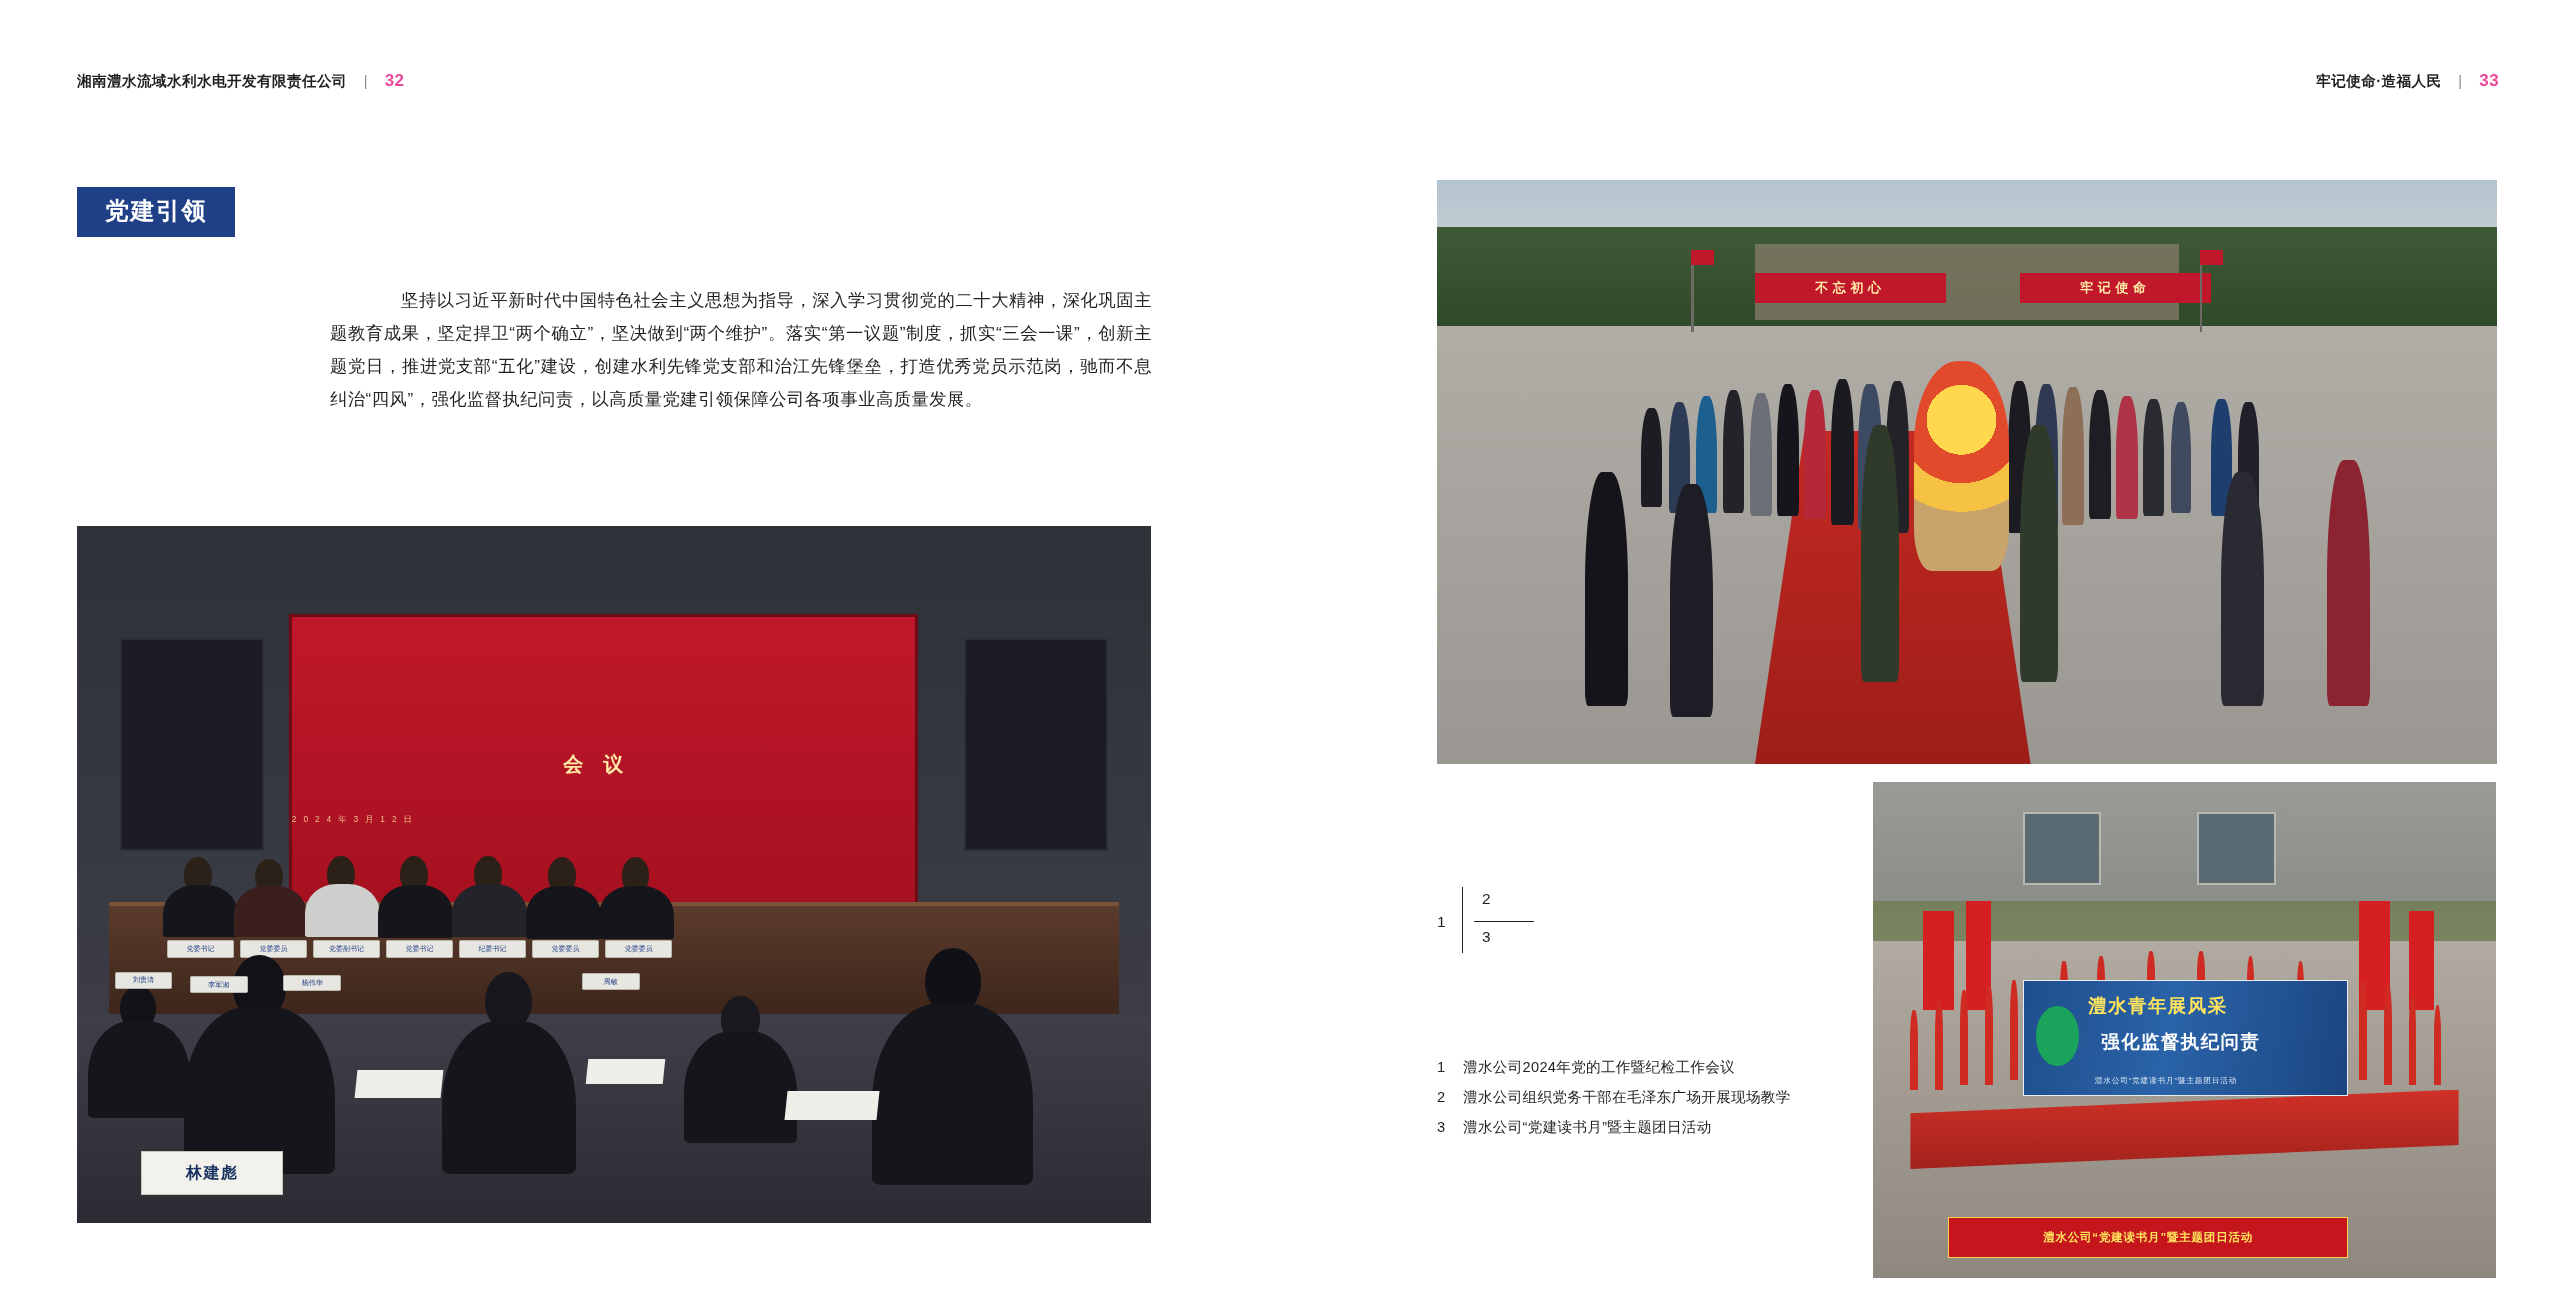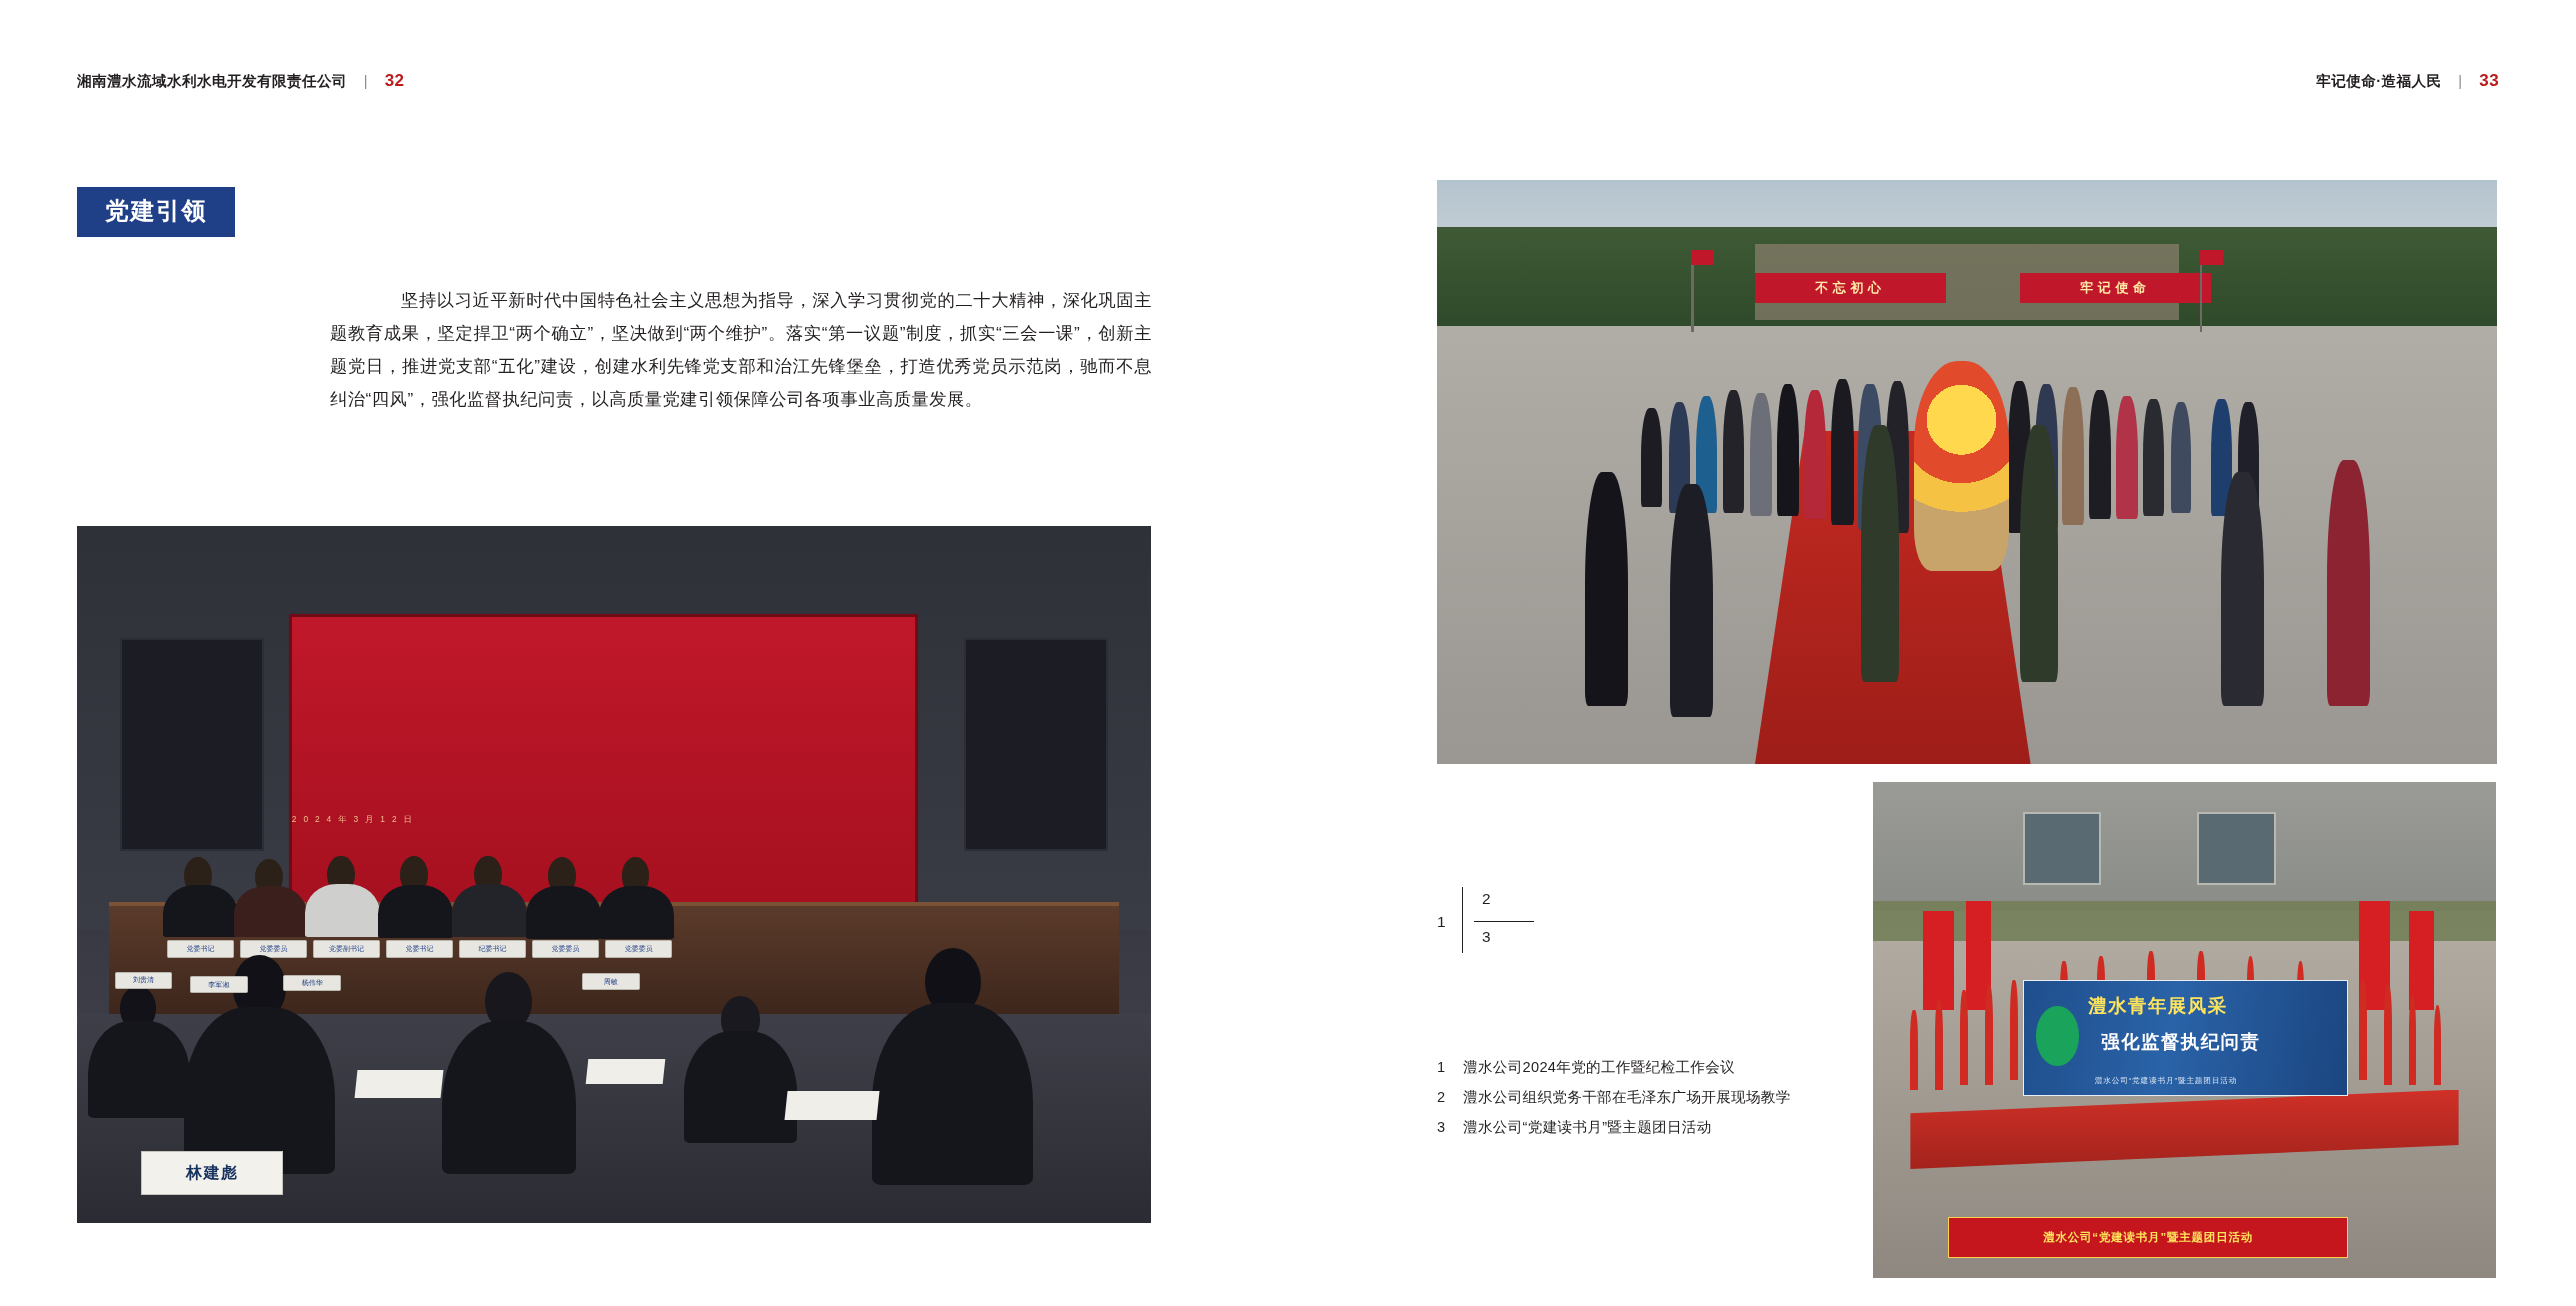--- a/index.html
+++ b/index.html
@@ -29,21 +29,21 @@
   .runhead-right { right: 77px; text-align: right; }
   .runhead .sep {
     display: inline-block;
     margin: 0 12.3px;
     color: #8a8a8a;
     font-weight: normal;
   }
   .runhead .pageno {
     font-size: 17px;
     font-weight: bold;
-    color: #b91c1c;
+    color: #ec4899;
   }
 
   
   .section-tab {
     position: absolute;
     left: 77px;
     top: 187px;
     width: 158px;
     height: 48px;
     background: #1f3f86;
@@ -308,20 +308,21 @@
 
 <div class="body-col">坚持以习近平新时代中国特色社会主义思想为指导，深入学习贯彻党的二十大精神，深化巩固主题教育成果，坚定捍卫“两个确立”，坚决做到“两个维护”。落实“第一议题”制度，抓实“三会一课”，创新主题党日，推进党支部“五化”建设，创建水利先锋党支部和治江先锋堡垒，打造优秀党员示范岗，驰而不息纠治“四风”，强化监督执纪问责，以高质量党建引领保障公司各项事业高质量发展。</div>
 
 <div class="photo" id="photo-meeting">
   <div class="ph-inner">
     <div class="mtg-wall"></div>
     <div class="mtg-sidepanel l"></div>
     <div class="mtg-sidepanel r"></div>
 
     <div class="mtg-screen">
+      <div class="mtg-screen-sub">会议</div>
       <div class="mtg-screen-date">2 0 2 4 年 3 月 1 2 日</div>
     </div>
 
     <div class="mtg-table"></div>
 
     <div class="mtg-head" style="left:10.0%; top:47.5%; width:2.6%; height:5.4%;"></div>
     <div class="mtg-fig" style="left:8.0%; top:51.5%; width:7.0%; height:7.5%;"></div>
     <div class="mtg-head" style="left:16.6%; top:47.8%; width:2.6%; height:5.2%;"></div>
     <div class="mtg-fig" style="left:14.6%; top:51.7%; width:6.8%; height:7.3%; background:#3a1f1c;"></div>
     <div class="mtg-head" style="left:23.3%; top:47.3%; width:2.6%; height:5.4%;"></div>

